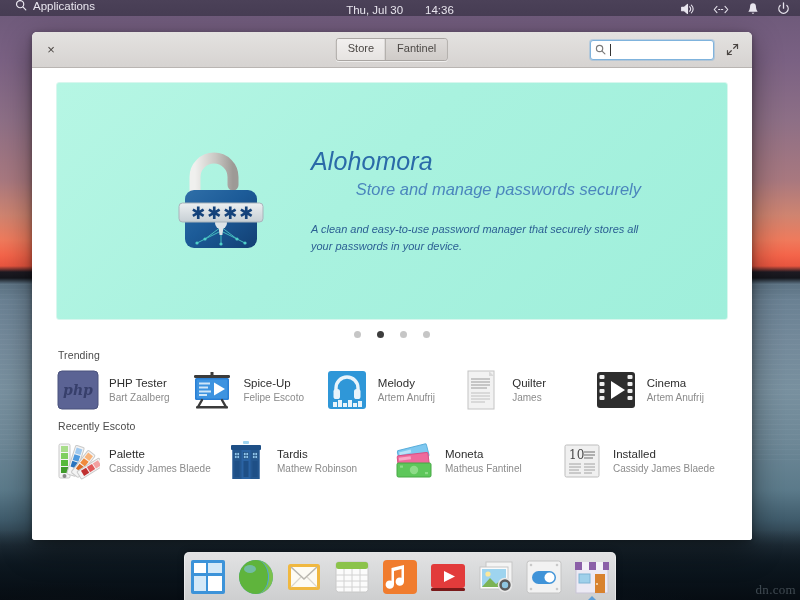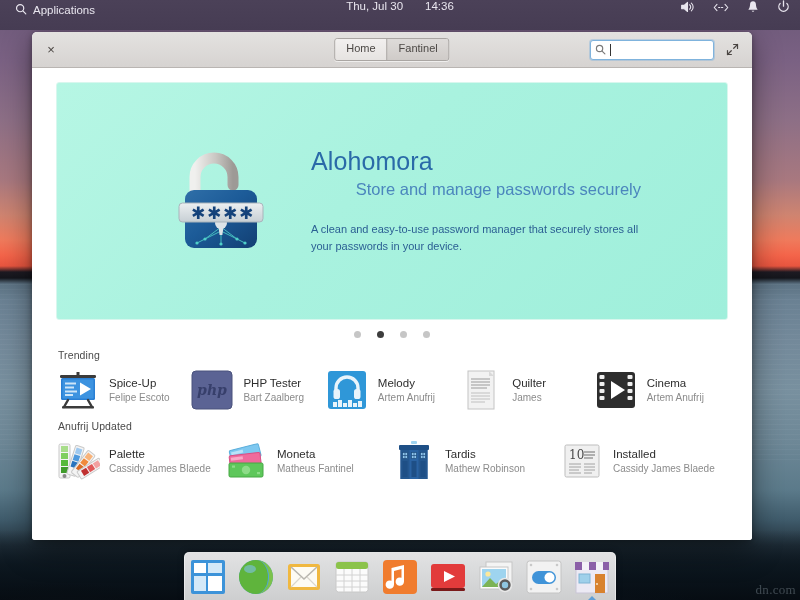--- a/index.html
+++ b/index.html
@@ -51,23 +51,23 @@
       rgba(0,0,0,0) 1px, rgba(0,0,0,0) 5px);
   }
   .watermark {
     position: absolute; right: 4px; bottom: 2px;
     font-size: 13px; color: rgba(190,205,215,.30);
     letter-spacing: .3px; font-family: Liberation Serif, serif;
   }
 
   
   .panel {
-    position: absolute; top: 0; left: 0; right: 0; height: 30px;
+    position: absolute; top: 0; left: 0; right: 0; height: 16px;
     background: linear-gradient(to bottom, #4b4158 0%, #463c53 100%);
-    display: flex; align-items: flex-start;
+    display: flex; align-items: flex-end;
     color: #e9e6ef; font-size: 11.5px;
     z-index: 50;
   }
   .panel-left { display: flex; align-items: center; gap: 6px; padding-left: 10px; }
   .panel-apps { display:flex; align-items:center; gap:6px; padding: 3px 5px; border-radius: 3px; }
   .panel-center {
     position: absolute; left: 50%; transform: translateX(-50%);
     display: flex; align-items: center; gap: 22px;
     font-size: 11.5px;
   }
@@ -154,21 +154,21 @@
   .banner {
     height: 238px;
     border-radius: 3px;
     background: linear-gradient(135deg, #b6f6e4 0%, #a9f2df 45%, #9fefdb 100%);
     border: 1px solid #d8f7ee;
     display: flex; align-items: center;
     padding-left: 108px; gap: 34px;
     position: relative;
   }
   .banner-icon { flex: 0 0 112px; }
-  .banner-text { max-width: 330px; }
+  .banner-text { max-width: 330px; font-style: italic; }
   .banner-title {
     font-size: 25px; color: #2a6aa8; letter-spacing: .1px;
     line-height: 1.15; font-weight: 400;
   }
   .banner-sub {
     font-size: 16.5px; color: #4b86bd; margin-top: 3px;
     line-height: 1.25; font-weight: 400; text-align: right;
   }
   .banner-desc {
     font-size: 11px; color: #2b5f93; margin-top: 21px;
@@ -270,21 +270,21 @@
     </span>
   </div>
 </div>
 
 <div class="window">
 
   <div class="titlebar">
     <div class="close-btn">×</div>
 
     <div class="tabs">
-      <div class="tab active">Home</div>
+      <div class="tab active">Store</div>
       <div class="tab">Fantinel</div>
     </div>
 
     <div class="search-wrap">
       <span>
         <svg width="11" height="11" viewBox="0 0 14 14" fill="none" stroke="#7a7a7a" stroke-width="1.5">
           <circle cx="5.8" cy="5.8" r="4"></circle>
             <line x1="9" y1="9" x2="12.6" y2="12.6" stroke-linecap="round"></line>
         </svg>
       </span>
@@ -368,52 +368,52 @@
       <span class="dot"></span>
       <span class="dot"></span>
     </div>
 
     <div class="section-title">Trending</div>
     <div class="app-row">
 
       <div class="app-card">
         <div class="app-icon">
           <svg width="44" height="44" viewBox="0 0 44 44">
+            <rect x="2" y="3" width="40" height="38" rx="4" fill="#5b6394"></rect>
+            <rect x="2" y="3" width="40" height="38" rx="4" fill="none" stroke="#4a527d" stroke-width="1"></rect>
+            <text x="22" y="27" text-anchor="middle" fill="#373f6b" font-family="DejaVu Serif, serif" font-size="14" font-style="italic" font-weight="bold">php</text>
+          </svg>
+        </div>
+        <div class="app-meta">
+          <div class="app-name">PHP Tester</div>
+          <div class="app-author">Bart Zaalberg</div>
+        </div>
+      </div>
+
+      <div class="app-card">
+        <div class="app-icon">
+          <svg width="44" height="44" viewBox="0 0 44 44">
             <rect x="4" y="7" width="36" height="3" rx="1.2" fill="#3b3b3b"></rect>
             <rect x="20.5" y="4" width="3" height="4" fill="#3b3b3b"></rect>
             <rect x="5" y="10" width="34" height="22" rx="1.5" fill="#2a7fd4"></rect>
             <rect x="6.5" y="11.5" width="31" height="19" rx="1" fill="#3d93e0"></rect>
             <g fill="#cfe6f8">
               <rect x="9" y="14.5" width="11" height="2"></rect>
               <rect x="9" y="18.5" width="9" height="2"></rect>
               <rect x="9" y="22.5" width="12" height="2"></rect>
               <rect x="9" y="26" width="8" height="2"></rect>
             </g>
             <path d="M24 14.5 L35 21 L24 27.5 Z" fill="#fff"></path>
             <path d="M12 32 L8 39 M32 32 L36 39" stroke="#3b3b3b" stroke-width="2.4" stroke-linecap="round"></path>
             <rect x="6" y="38" width="32" height="2.6" rx="1.2" fill="#3b3b3b"></rect>
           </svg>
         </div>
         <div class="app-meta">
           <div class="app-name">Spice-Up</div>
           <div class="app-author">Felipe Escoto</div>
-        </div>
-      </div>
-
-      <div class="app-card">
-        <div class="app-icon">
-          <svg width="44" height="44" viewBox="0 0 44 44">
-            <rect x="2" y="3" width="40" height="38" rx="4" fill="#5b6394"></rect>
-            <rect x="2" y="3" width="40" height="38" rx="4" fill="none" stroke="#4a527d" stroke-width="1"></rect>
-            <text x="22" y="27" text-anchor="middle" fill="#373f6b" font-family="DejaVu Serif, serif" font-size="14" font-style="italic" font-weight="bold">php</text>
-          </svg>
-        </div>
-        <div class="app-meta">
-          <div class="app-name">PHP Tester</div>
-          <div class="app-author">Bart Zaalberg</div>
         </div>
       </div>
 
       <div class="app-card">
         <div class="app-icon">
           <svg width="44" height="44" viewBox="0 0 44 44">
             <rect x="3" y="3" width="38" height="38" rx="3" fill="#2f97d8"></rect>
             <path d="M11 24 L11 20 A11 11 0 0 1 33 20 L33 24" fill="none" stroke="#e8f4fb" stroke-width="3.4" stroke-linecap="round"></path>
             <rect x="8.5" y="21" width="6.5" height="10" rx="2.6" fill="#e8f4fb"></rect>
             <rect x="29" y="21" width="6.5" height="10" rx="2.6" fill="#e8f4fb"></rect>
@@ -475,21 +475,21 @@
             <path d="M17 13 L31 22 L17 31 Z" fill="#fff"></path>
           </svg>
         </div>
         <div class="app-meta">
           <div class="app-name">Cinema</div>
           <div class="app-author">Artem Anufrij</div>
         </div>
       </div>
     </div>
 
-    <div class="section-title">Anufrij Updated</div>
+    <div class="section-title">Recently Escoto</div>
     <div class="app-row">
 
       <div class="app-card">
         <div class="app-icon">
           <svg width="44" height="44" viewBox="0 0 44 44">
             <rect x="3" y="5" width="11" height="34" rx="1.5" fill="#f4f4f4" stroke="#c9c9c9"></rect>
             <rect x="5" y="7" width="7" height="6" fill="#a8dd8a"></rect>
             <rect x="5" y="14" width="7" height="6" fill="#7fcf5e"></rect>
             <rect x="5" y="21" width="7" height="6" fill="#56b93a"></rect>
             <rect x="5" y="28" width="7" height="6" fill="#3f9c2b"></rect>
@@ -516,45 +516,20 @@
         </div>
         <div class="app-meta">
           <div class="app-name">Palette</div>
           <div class="app-author">Cassidy James Blaede</div>
         </div>
       </div>
 
       <div class="app-card">
         <div class="app-icon">
           <svg width="44" height="44" viewBox="0 0 44 44">
-            <g transform="rotate(-14 22 22)">
-              <rect x="8" y="8" width="30" height="13" rx="1.5" fill="#7ec8f0" stroke="#5aaedb"></rect>
-              <rect x="9.5" y="10" width="12" height="3" fill="#b9e3f8"></rect>
-            </g>
-            <g transform="rotate(-7 22 24)">
-              <rect x="6" y="15" width="31" height="13" rx="1.5" fill="#ef6a9c" stroke="#d94f84"></rect>
-              <rect x="7.5" y="17" width="12" height="3" fill="#f9a8c7"></rect>
-            </g>
-            <rect x="5" y="24" width="34" height="14" rx="1.5" fill="#5ec75b" stroke="#46a845"></rect>
-            <circle cx="22" cy="31" r="4.2" fill="#8ddc88"></circle>
-            <g fill="#8ddc88">
-              <rect x="8" y="26.5" width="3" height="2.2"></rect>
-              <rect x="33" y="33" width="3" height="2.2"></rect>
-            </g>
-          </svg>
-        </div>
-        <div class="app-meta">
-          <div class="app-name">Moneta</div>
-          <div class="app-author">Matheus Fantinel</div>
-        </div>
-      </div>
-
-      <div class="app-card">
-        <div class="app-icon">
-          <svg width="44" height="44" viewBox="0 0 44 44">
             <rect x="19" y="2" width="6" height="3" rx="1" fill="#9fd3f0"></rect>
             <rect x="7" y="6" width="30" height="5" rx="1" fill="#1e4f86"></rect>
             <rect x="8.5" y="11" width="27" height="29" fill="#2a63a3"></rect>
             <rect x="8.5" y="11" width="9" height="29" fill="#24578f"></rect>
             <rect x="26.5" y="11" width="9" height="29" fill="#24578f"></rect>
             <g fill="#8fc4ea" stroke="#1c4a7d" stroke-width=".7">
               <rect x="10.5" y="13.5" width="5" height="6"></rect>
               <rect x="19.5" y="13.5" width="5" height="6"></rect>
               <rect x="28.5" y="13.5" width="5" height="6"></rect>
             </g>
@@ -569,20 +544,45 @@
             <g fill="#1e4f86">
               <rect x="10.5" y="22" width="5" height="16"></rect>
               <rect x="19.5" y="22" width="5" height="16"></rect>
               <rect x="28.5" y="22" width="5" height="16"></rect>
             </g>
           </svg>
         </div>
         <div class="app-meta">
           <div class="app-name">Tardis</div>
           <div class="app-author">Mathew Robinson</div>
+        </div>
+      </div>
+
+      <div class="app-card">
+        <div class="app-icon">
+          <svg width="44" height="44" viewBox="0 0 44 44">
+            <g transform="rotate(-14 22 22)">
+              <rect x="8" y="8" width="30" height="13" rx="1.5" fill="#7ec8f0" stroke="#5aaedb"></rect>
+              <rect x="9.5" y="10" width="12" height="3" fill="#b9e3f8"></rect>
+            </g>
+            <g transform="rotate(-7 22 24)">
+              <rect x="6" y="15" width="31" height="13" rx="1.5" fill="#ef6a9c" stroke="#d94f84"></rect>
+              <rect x="7.5" y="17" width="12" height="3" fill="#f9a8c7"></rect>
+            </g>
+            <rect x="5" y="24" width="34" height="14" rx="1.5" fill="#5ec75b" stroke="#46a845"></rect>
+            <circle cx="22" cy="31" r="4.2" fill="#8ddc88"></circle>
+            <g fill="#8ddc88">
+              <rect x="8" y="26.5" width="3" height="2.2"></rect>
+              <rect x="33" y="33" width="3" height="2.2"></rect>
+            </g>
+          </svg>
+        </div>
+        <div class="app-meta">
+          <div class="app-name">Moneta</div>
+          <div class="app-author">Matheus Fantinel</div>
         </div>
       </div>
 
       <div class="app-card">
         <div class="app-icon">
           <svg width="44" height="44" viewBox="0 0 44 44">
             <rect x="5" y="6" width="34" height="32" rx="1.5" fill="#f0f0f0" stroke="#bdbdbd"></rect>
             <text x="9" y="20" fill="#4a4a4a" font-family="DejaVu Serif, serif" font-size="12">10</text>
             <g stroke="#7a7a7a" stroke-width="1.1">
               <line x1="24" y1="13" x2="35" y2="13"></line>

